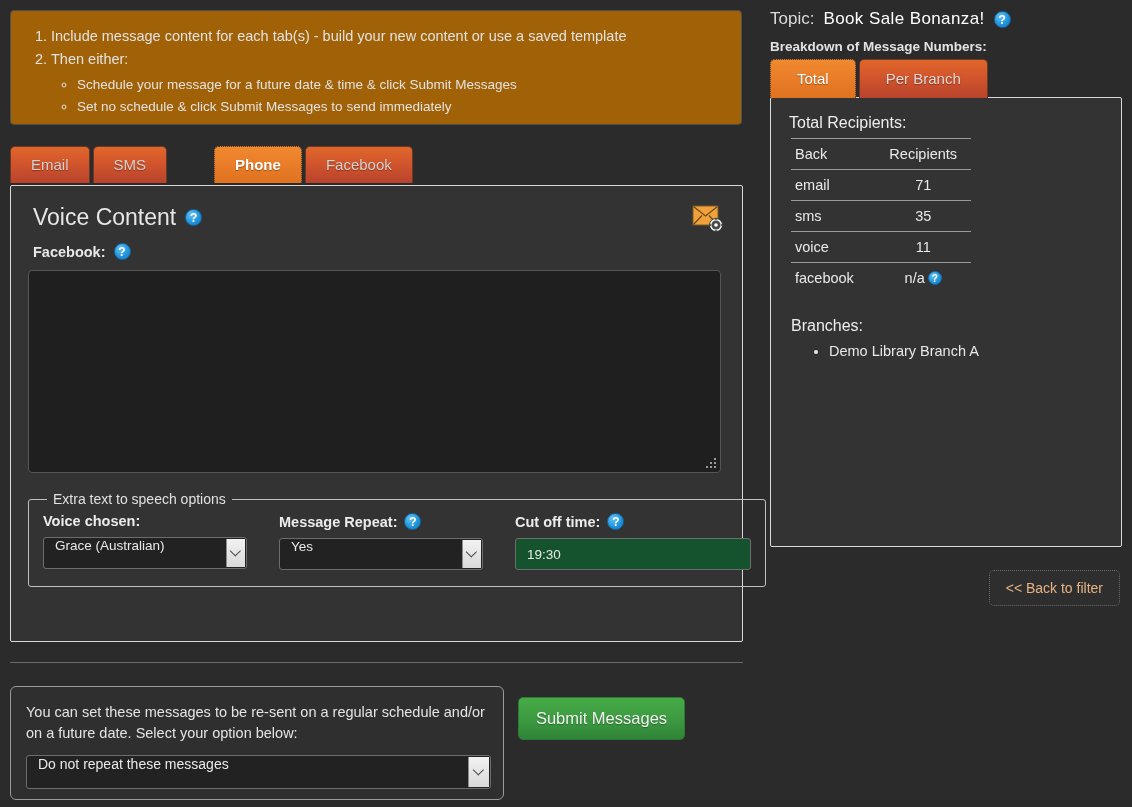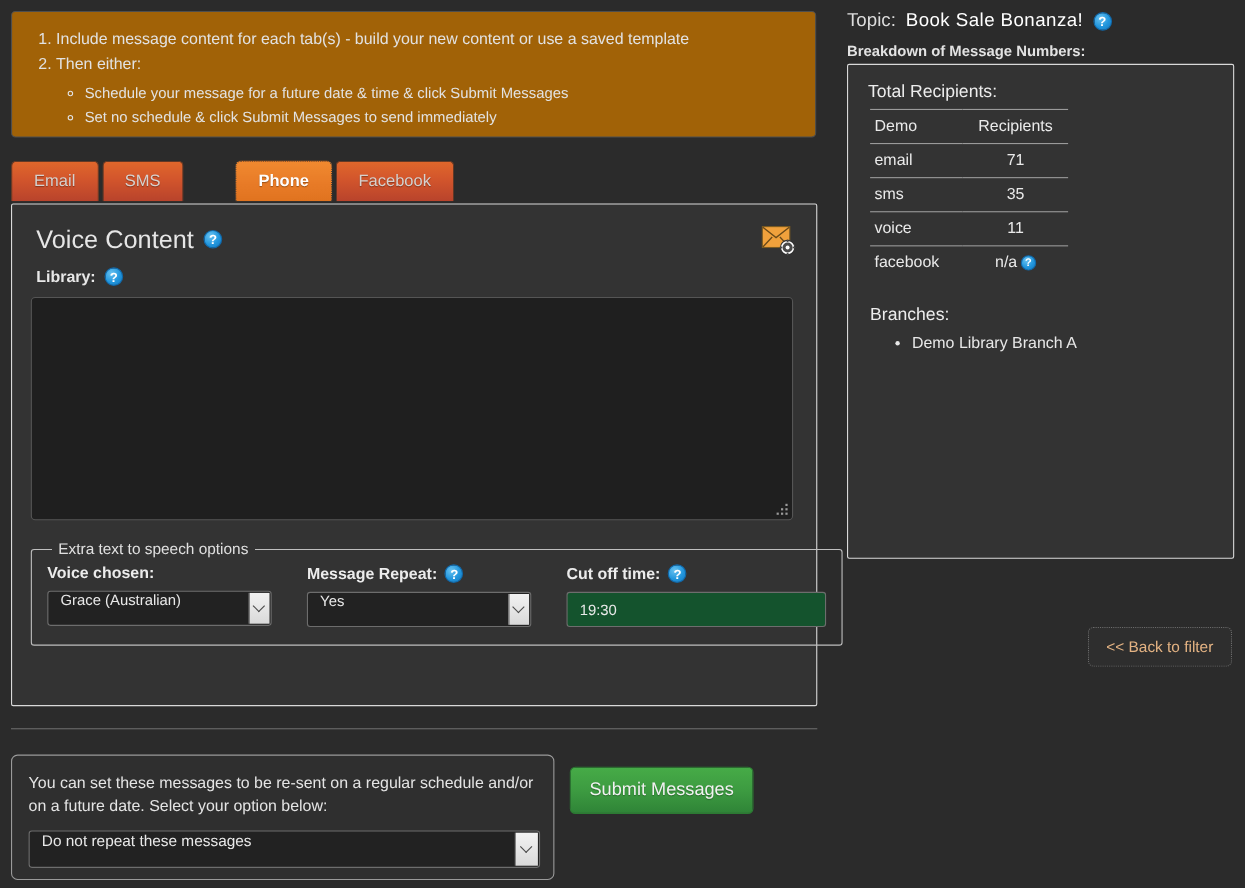--- a/index.html
+++ b/index.html
@@ -289,21 +289,21 @@
       <div class="tab">Facebook</div>
     </div>
 
     <div class="content-panel">
       <div class="panel-head">
         <div class="panel-title">
           <span>Voice Content</span>
           <span class="help">?</span>
         </div>
         <div class="label-row">
-          <span>Library:</span>
+          <span>Facebook:</span>
           <span class="help">?</span>
         </div>
         <svg class="env-icon" viewBox="0 0 32 32">
           <rect x="1" y="4" width="25" height="19" fill="#f0a13c" stroke="#7a5a22" stroke-width="1"></rect>
           <path d="M1.5 4.5 L13.5 14 L25.5 4.5" fill="none" stroke="#6b4a18" stroke-width="1.2"></path>
           <path d="M1.5 22.5 L10 13.5 M25.5 22.5 L17 13.5" fill="none" stroke="#6b4a18" stroke-width="1.2"></path>
           <circle cx="24" cy="23" r="6.5" fill="#ffffff" stroke="#2f2f2f" stroke-width="1"></circle>
           <circle cx="24" cy="23" r="4.6" fill="#4a4a4a"></circle>
           <circle cx="24" cy="23" r="1.8" fill="#ffffff"></circle>
           <g fill="#4a4a4a">
@@ -380,27 +380,31 @@
   <div class="right-col">
 
     <div class="topic-line">
       <span class="lab">Topic:</span>
       <span class="val">Book Sale Bonanza!</span>
       <span class="help">?</span>
     </div>
 
     <div class="breakdown-label">Breakdown of Message Numbers:</div>
 
+    <div class="side-tabs">
+      <div class="side-tab active">Total</div>
+      <div class="side-tab">Per Branch</div>
+    </div>
 
     <div class="side-panel">
       <h3>Total Recipients:</h3>
       <table class="recip">
         <tbody>
             <tr>
-          <th>Demo</th>
+          <th>Back</th>
           <th>Recipients</th>
         </tr>
         <tr>
           <td>email</td>
           <td>71</td>
         </tr>
         <tr>
           <td>sms</td>
           <td>35</td>
         </tr>

